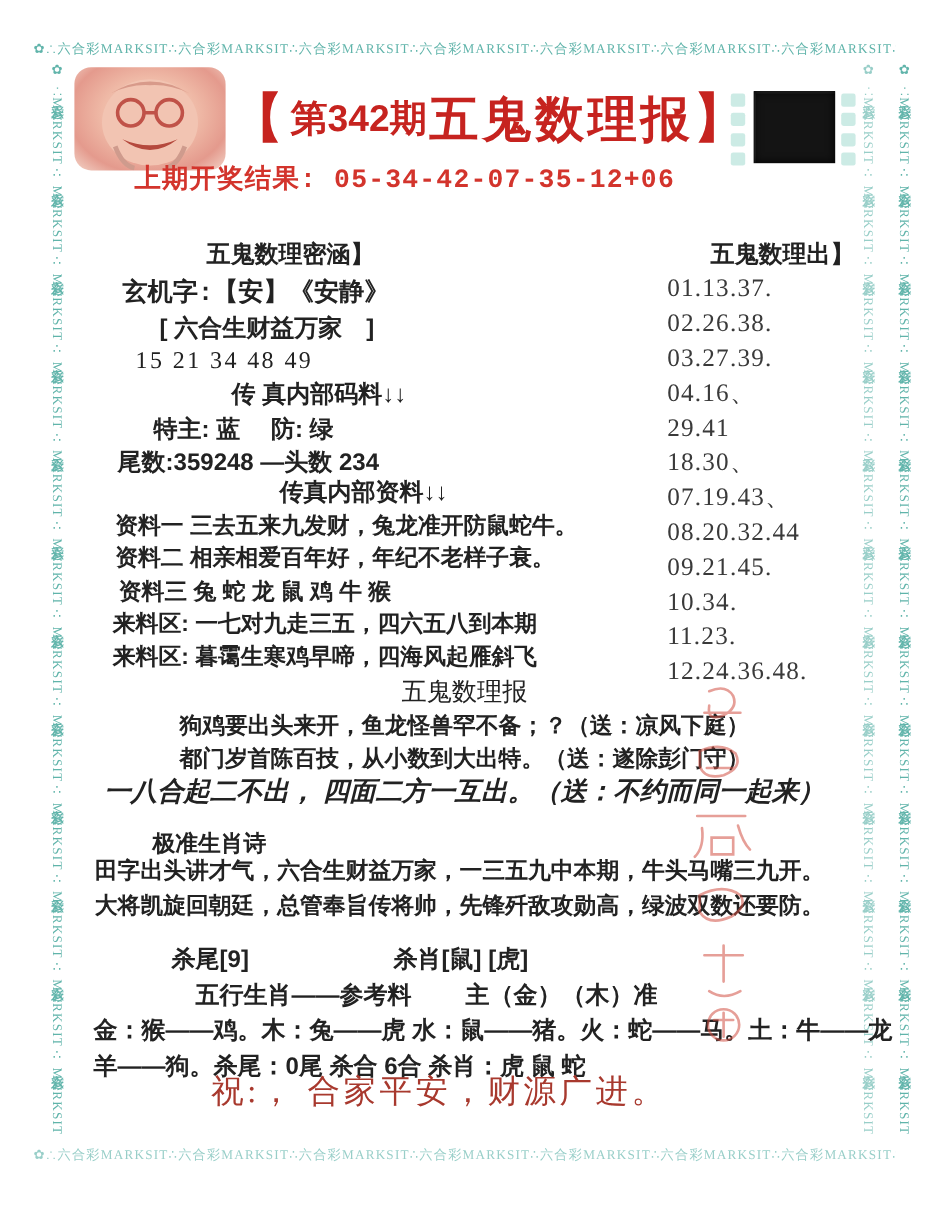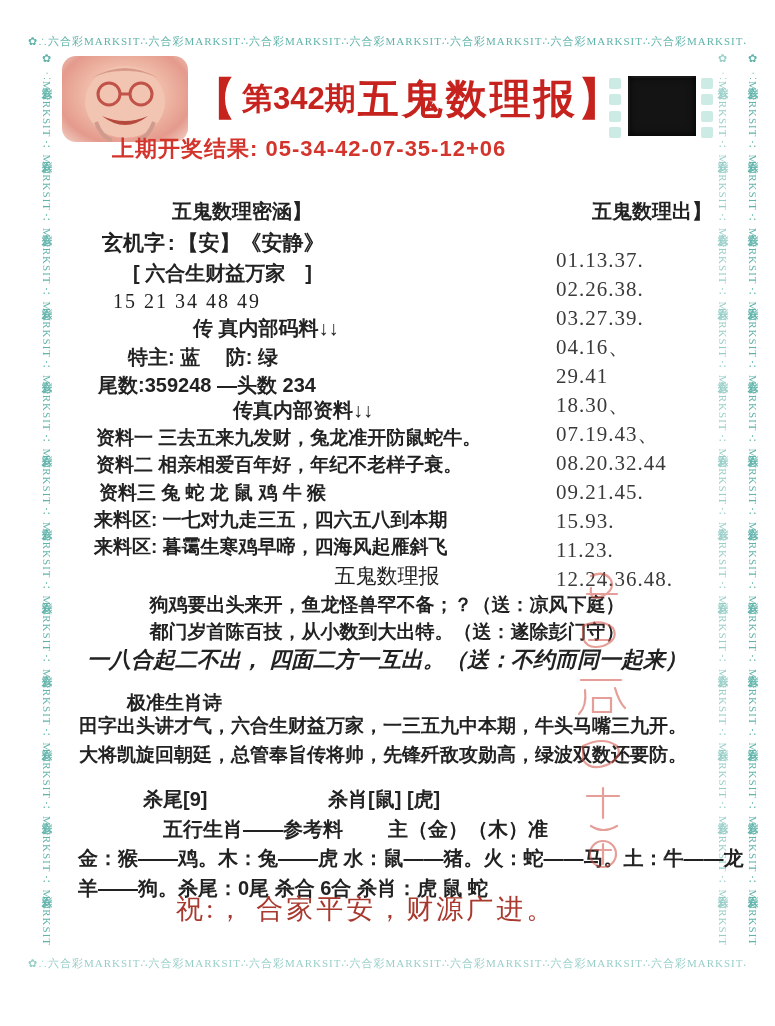--- a/index.html
+++ b/index.html
@@ -23,27 +23,27 @@
               display:flex; align-items:center; color:#c6231f; white-space:nowrap;
               font-family:"Liberation Sans","DejaVu Sans",sans-serif; }
   .masthead .brk { font-size:44px; font-weight:bold; line-height:60px; }
   .masthead .issue { font-size:31px; font-weight:bold; padding:0 2px 0 6px; }
   .masthead .big { font-size:41px; font-weight:bold; letter-spacing:3px; }
   .stamp { position:absolute; left:628px; top:76px; width:68px; height:60px; background:#141414;
            box-shadow:inset 0 0 8px #000, inset 2px 2px 0 #2a2a2a; }
   .sealcol { position:absolute; width:14px; height:60px; display:flex; flex-direction:column; justify-content:space-between; }
   .sealcol span { display:block; width:12px; height:11px; background:#bfe6df; opacity:.8; border-radius:2px; }
   .prevline { position:absolute; left:112px; top:134px; color:#d3342c; font-weight:bold;
-              font-size:22px; font-family:Liberation Sans, sans-serif; letter-spacing:1px; }
+              font-size:22px; font-family:Liberation Mono, monospace; letter-spacing:1px; }
   
   .ln { position:absolute; color:#222; white-space:nowrap; }
   .bold-sans { font-family:"Liberation Sans","DejaVu Sans",sans-serif; font-weight:bold; }
   .serif { font-family:"Liberation Serif","DejaVu Serif",serif; }
   
-  .numcol { position:absolute; left:556px; top:226px; width:150px; color:#3a3a3a;margin-top:20px; }
+  .numcol { position:absolute; left:556px; top:226px; width:150px; color:#3a3a3a; }
   .numcol div { font-size:21px; line-height:29px; letter-spacing:1px; }
   
   .center-line { position:absolute; left:62px; width:650px; text-align:center; white-space:nowrap; color:#222; }
   
   .overlay { position:absolute; left:553px; top:568px; width:92px; height:305px; pointer-events:none; }
   
   .blessing { position:absolute; left:176px; top:891px; color:#a8392e; font-size:27px;
               letter-spacing:3px; font-family:"Liberation Serif","DejaVu Serif",serif; }
 </style>
 </head>
@@ -110,21 +110,21 @@
   <div class="numcol">
     <div>01.13.37.</div>
     <div>02.26.38.</div>
     <div>03.27.39.</div>
     <div>04.16、</div>
     <div>29.41</div>
     <div>18.30、</div>
     <div>07.19.43、</div>
     <div>08.20.32.44</div>
     <div>09.21.45.</div>
-    <div>15.93.</div>
+    <div>10.34.</div>
     <div>11.23.</div>
     <div>12.24.36.48.</div>
   </div>
 
   <div class="center-line serif" style="top:562px; font-size:21px;">五鬼数理报</div>
   <div class="center-line bold-sans" style="top:592px; font-size:19px;">狗鸡要出头来开，鱼龙怪兽罕不备；？（送：凉风下庭）</div>
   <div class="center-line bold-sans" style="top:619px; font-size:19px;">都门岁首陈百技，从小数到大出特。（送：遂除彭门守）</div>
   <div class="center-line bold-sans" style="top:645px; font-size:22px;font-style:italic;">一八合起二不出， 四面二方一互出。（送：不约而同一起来）</div>
 
   <div class="ln bold-sans" style="left:127px; top:690px; font-size:19px;">极准生肖诗</div>

